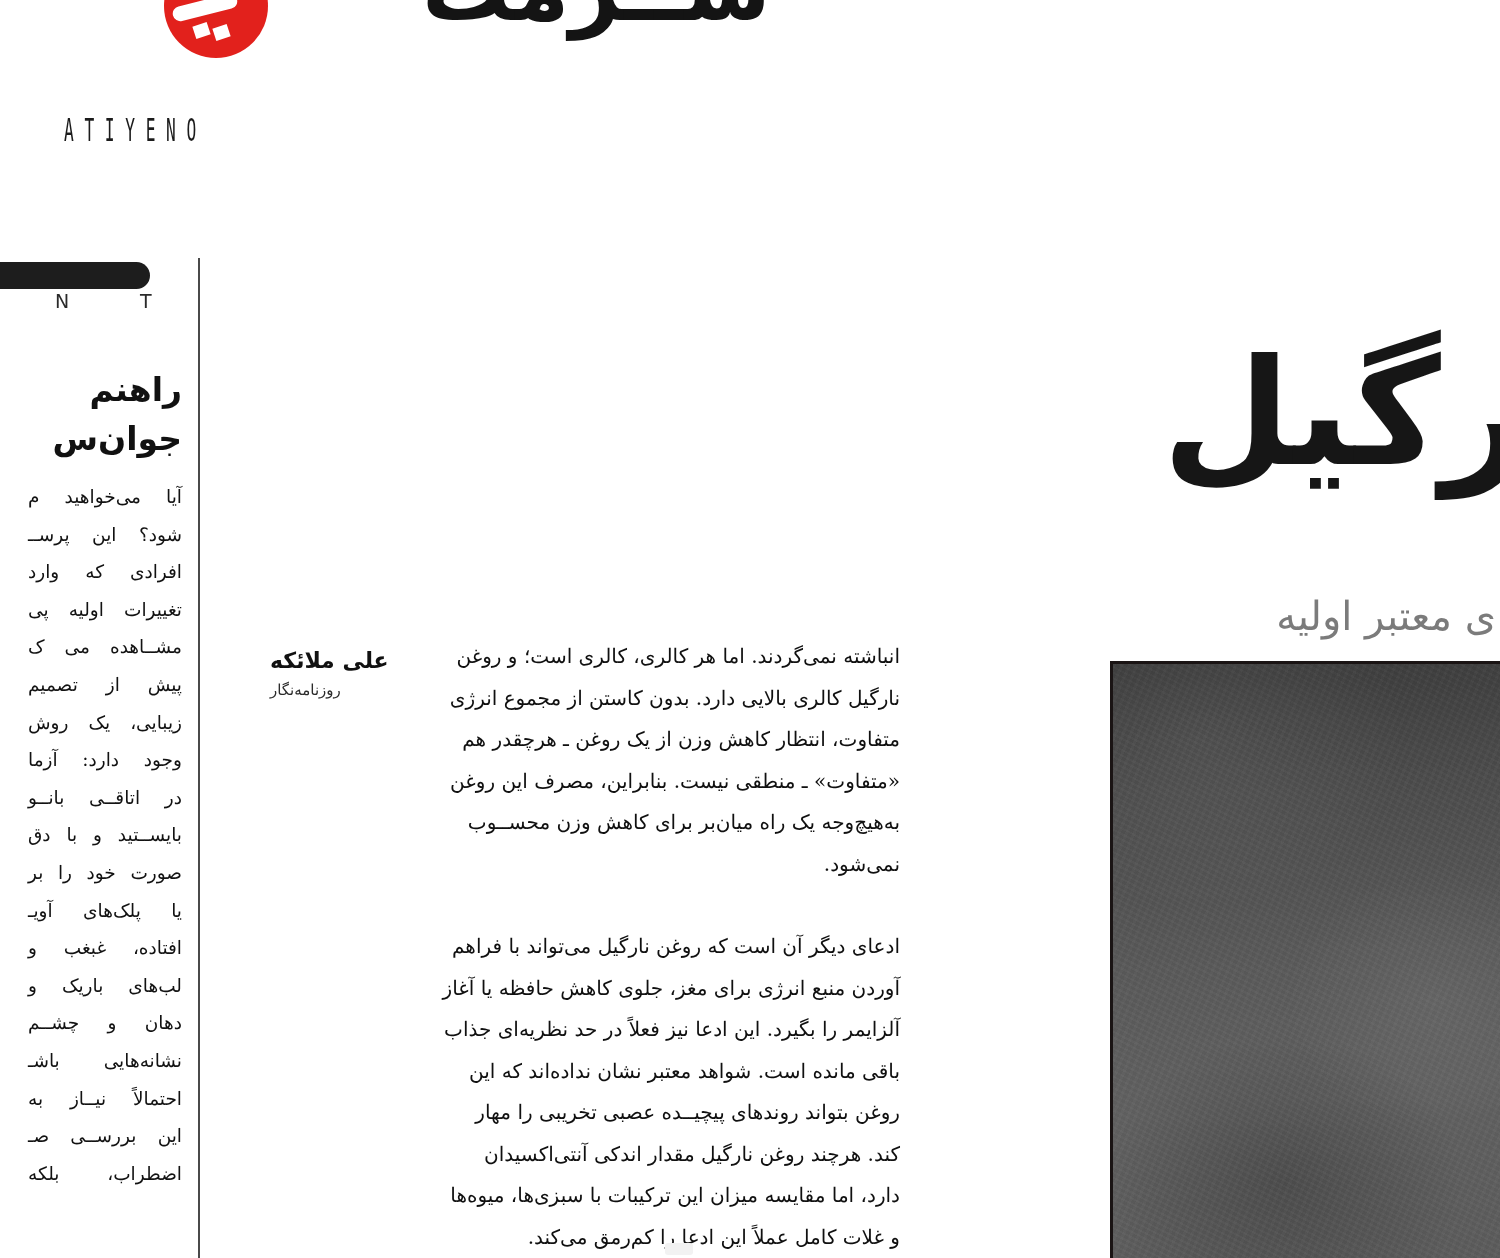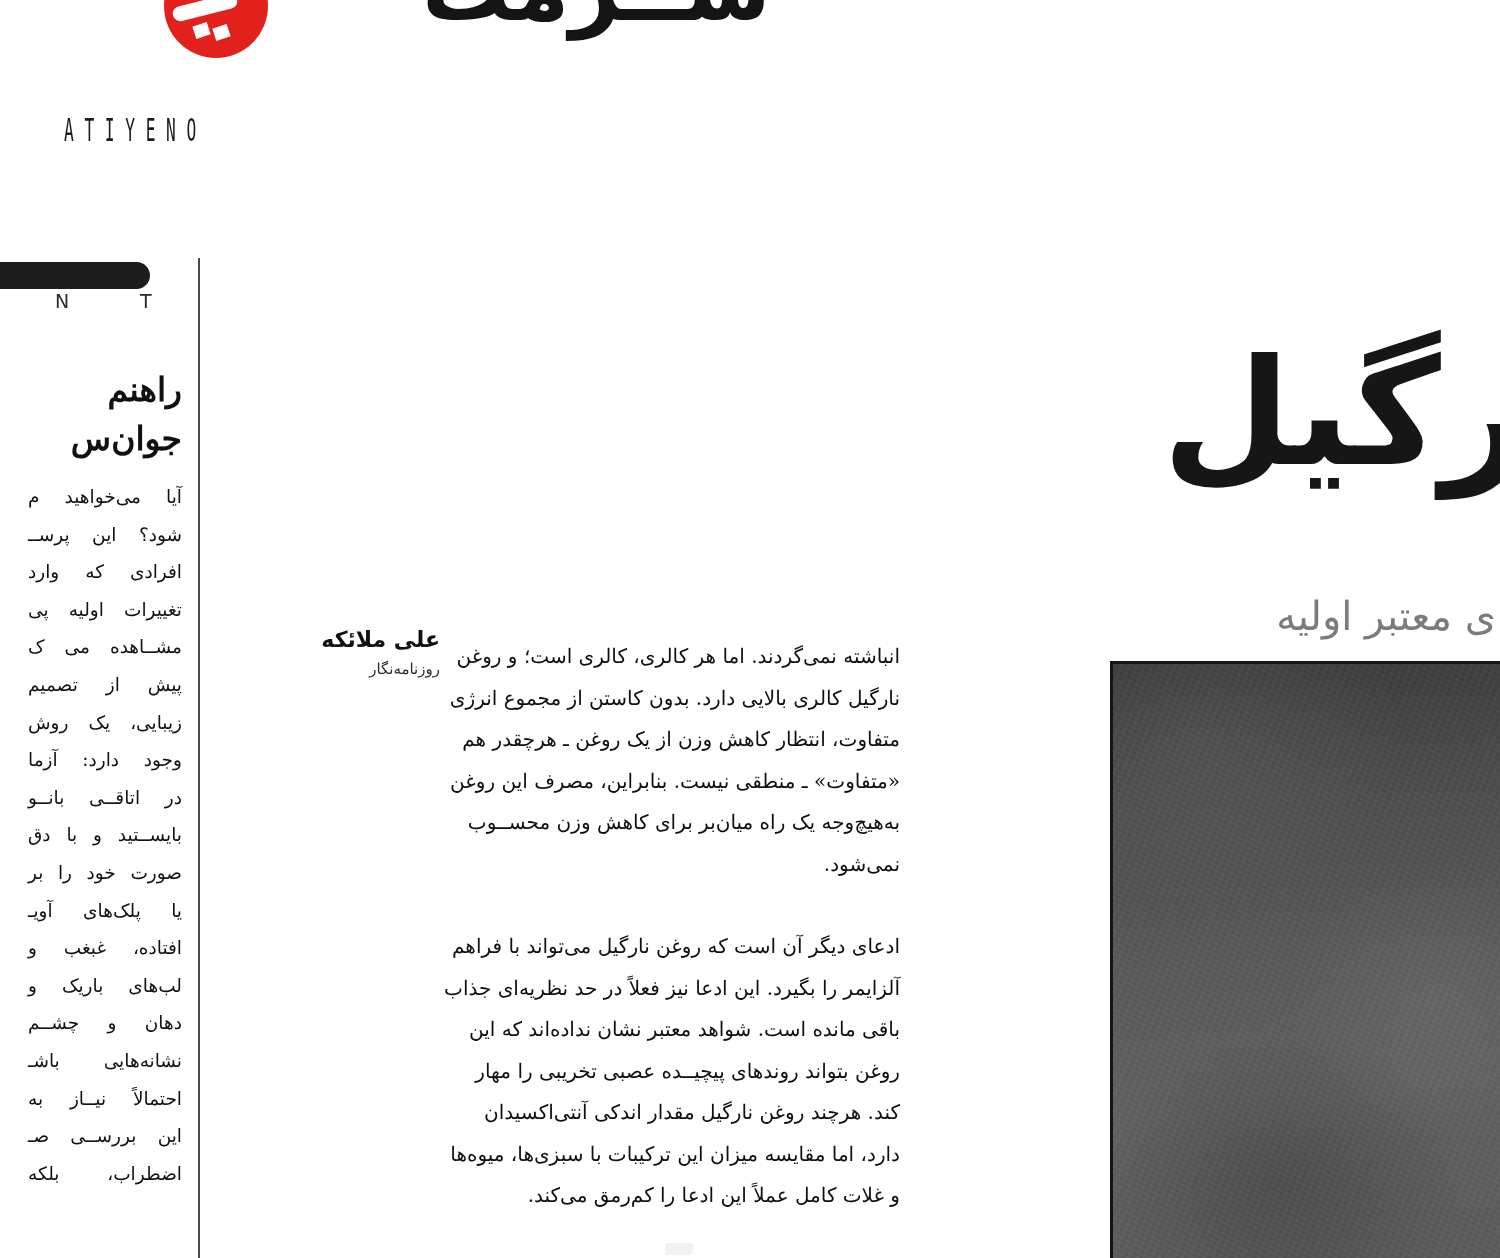--- a/index.html
+++ b/index.html
@@ -137,21 +137,21 @@
     text-align: right;
     font-family: "DejaVu Sans", "Liberation Sans", sans-serif;
     font-weight: 700;
     font-size: 33px;
     line-height: 1.42;
     color: #111111;
     white-space: nowrap;
     overflow: visible;
     direction: rtl;
   }
-  #side-headline div { margin-bottom: 2px; font-family: Liberation Serif, serif; }
+  #side-headline div { margin-bottom: 2px; }
 
   #side-body {
     position: absolute;
     right: 0;
     top: 228px;
     width: 182px;
     text-align: justify;
     text-align-last: justify;
     direction: rtl;
     font-family: "DejaVu Serif", "Liberation Serif", serif;
@@ -195,23 +195,23 @@
     line-height: 1.52;
     color: #7b7b7b;
     white-space: nowrap;
   }
   #article-standfirst div { margin-bottom: 2px; }
 
   
   #byline {
     position: absolute;
     right: 1060px;
-    top: 627px;
+    top: 648px;
     width: 170px;
-    text-align: right;
+    text-align: left;
     direction: rtl;
   }
   #byline-name {
     font-family: "DejaVu Sans", "Liberation Sans", sans-serif;
     font-weight: 700;
     font-size: 22px;
     color: #111111;
     line-height: 1.2;
   }
   #byline-role {
@@ -349,20 +349,21 @@
   <p>
     <span class="ln">انباشته نمی‌گردند. اما هر کالری، کالری است؛ و روغن</span>
     <span class="ln">نارگیل کالری بالایی دارد. بدون کاستن از مجموع انرژی</span>
     <span class="ln">متفاوت، انتظار کاهش وزن از یک روغن ـ هرچقدر هم</span>
     <span class="ln">«متفاوت» ـ منطقی نیست. بنابراین، مصرف این روغن</span>
     <span class="ln">به‌هیچ‌وجه یک راه میان‌بر برای کاهش وزن محســوب</span>
     <span class="ln">نمی‌شود.</span>
   </p>
   <p>
     <span class="ln">ادعای دیگر آن است که روغن نارگیل می‌تواند با فراهم</span>
+    <span class="ln">آوردن منبع انرژی برای مغز، جلوی کاهش حافظه یا آغاز</span>
     <span class="ln">آلزایمر را بگیرد. این ادعا نیز فعلاً در حد نظریه‌ای جذاب</span>
     <span class="ln">باقی مانده است. شواهد معتبر نشان نداده‌اند که این</span>
     <span class="ln">روغن بتواند روندهای پیچیــده عصبی تخریبی را مهار</span>
     <span class="ln">کند. هرچند روغن نارگیل مقدار اندکی آنتی‌اکسیدان</span>
     <span class="ln">دارد، اما مقایسه میزان این ترکیبات با سبزی‌ها، میوه‌ها</span>
     <span class="ln">و غلات کامل عملاً این ادعا را کم‌رمق می‌کند.</span>
   </p>
 </article>
 
 <figure id="article-photo">

